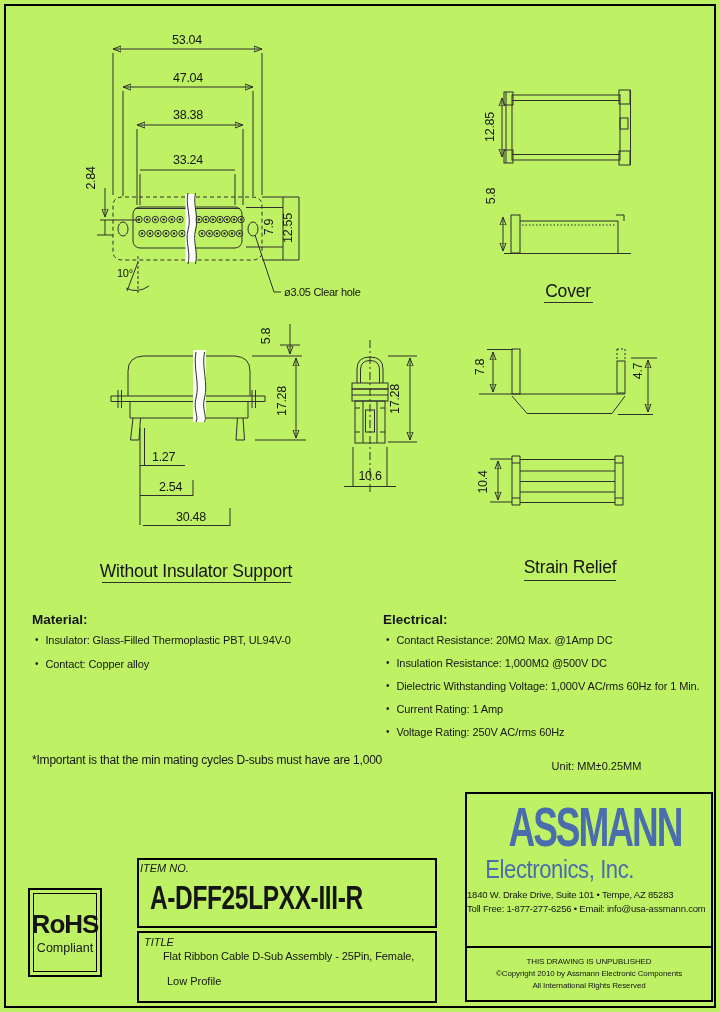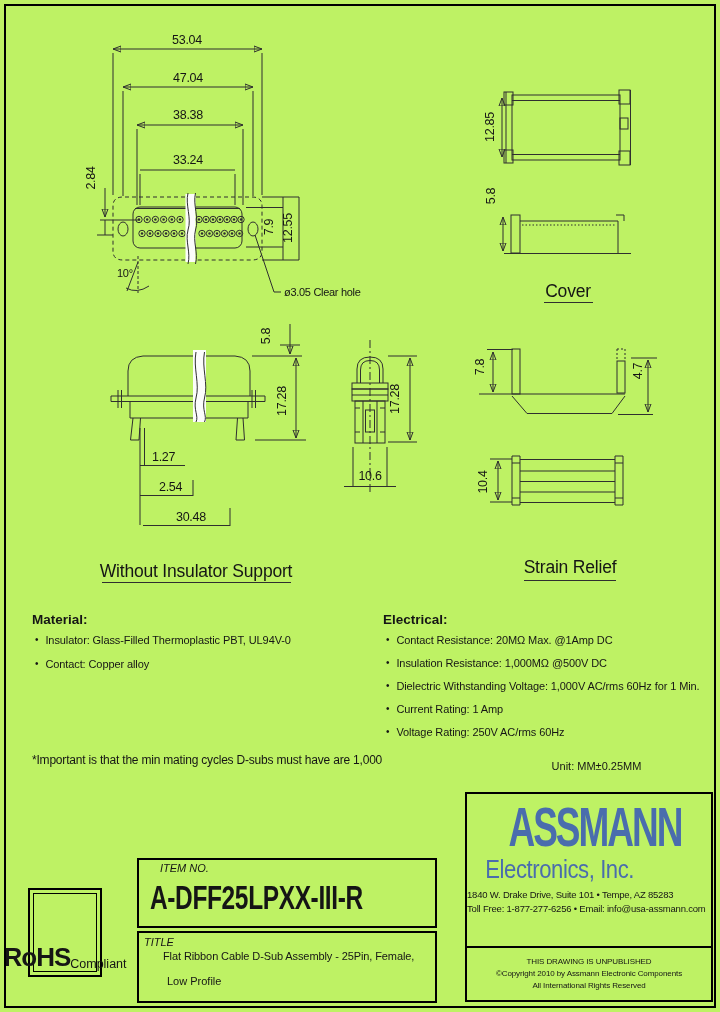--- a/index.html
+++ b/index.html
@@ -18,30 +18,30 @@
   svg text.start{text-anchor:start;}
   .sec{position:absolute;}
   .sec-h{font-size:13.5px;font-weight:bold;margin-bottom:7px;}
   .bullet{display:flex;align-items:flex-start;font-size:11px;white-space:nowrap;letter-spacing:-0.1px;}
   .bullet::before{content:"•";margin:0 7px 0 3px;font-size:10px;}
   .mat .bullet{margin-bottom:12px;}
   .ele .bullet{margin-bottom:11px;}
   .note{position:absolute;left:32px;top:753px;font-size:12px;letter-spacing:-0.2px;}
   .unit{position:absolute;left:480px;top:760px;width:233px;text-align:center;font-size:11px;}
   .item-box{position:absolute;left:137px;top:858px;width:300px;height:70px;border:2.5px solid #000;box-sizing:border-box;}
-  .item-label{position:absolute;left:21px;top:2px;font-style:italic;font-size:11px;}
+  .item-label{position:absolute;left:1px;top:2px;font-style:italic;font-size:11px;}
   .item-no{position:absolute;left:11px;top:18px;font-size:34px;font-weight:bold;white-space:nowrap;
            transform:scaleX(0.72);transform-origin:left;letter-spacing:-0.5px;}
   .title-box{position:absolute;left:137px;top:931px;width:300px;height:72px;border:2.5px solid #000;box-sizing:border-box;}
   .title-label{position:absolute;left:5px;top:3px;font-style:italic;font-size:11px;}
   .title-l1{position:absolute;left:24px;top:17px;font-size:11px;white-space:nowrap;letter-spacing:-0.1px;}
   .title-l2{position:absolute;left:28px;top:42px;font-size:11px;}
   .rohs-box{position:absolute;left:28px;top:888px;width:74px;height:89px;border:2px solid #000;box-sizing:border-box;}
-  .rohs-inner{position:absolute;inset:3px;border:1.5px solid #000;display:flex;flex-direction:row;
-              align-items:flex-end;justify-content:center;}
+  .rohs-inner{position:absolute;inset:3px;border:1.5px solid #000;display:flex;flex-direction:column;
+              align-items:center;justify-content:center;}
   .rohs-big{font-size:26px;font-weight:bold;letter-spacing:-1px;line-height:28px;}
   .rohs-small{font-size:12.5px;margin-top:3px;}
   .co-box{position:absolute;left:465px;top:792px;width:248px;height:210px;border:2.5px solid #000;
           box-sizing:border-box;display:flex;flex-direction:column;}
   .co-name{margin-top:4px;font-size:56px;font-weight:bold;line-height:58px;white-space:nowrap;
            transform:scaleX(0.66);transform-origin:center;letter-spacing:-3px;}
   .co-sub{font-size:26px;line-height:27px;white-space:nowrap;transform:scaleX(0.85);letter-spacing:-0.5px;}
   .co-addr{font-size:9.5px;margin-top:6px;white-space:nowrap;letter-spacing:-0.2px;}
   .co-contact{font-size:9.5px;margin-top:3px;white-space:nowrap;letter-spacing:-0.2px;}
   .co-legal{position:absolute;bottom:0;left:0;right:0;height:52px;border-top:2.5px solid #000;

